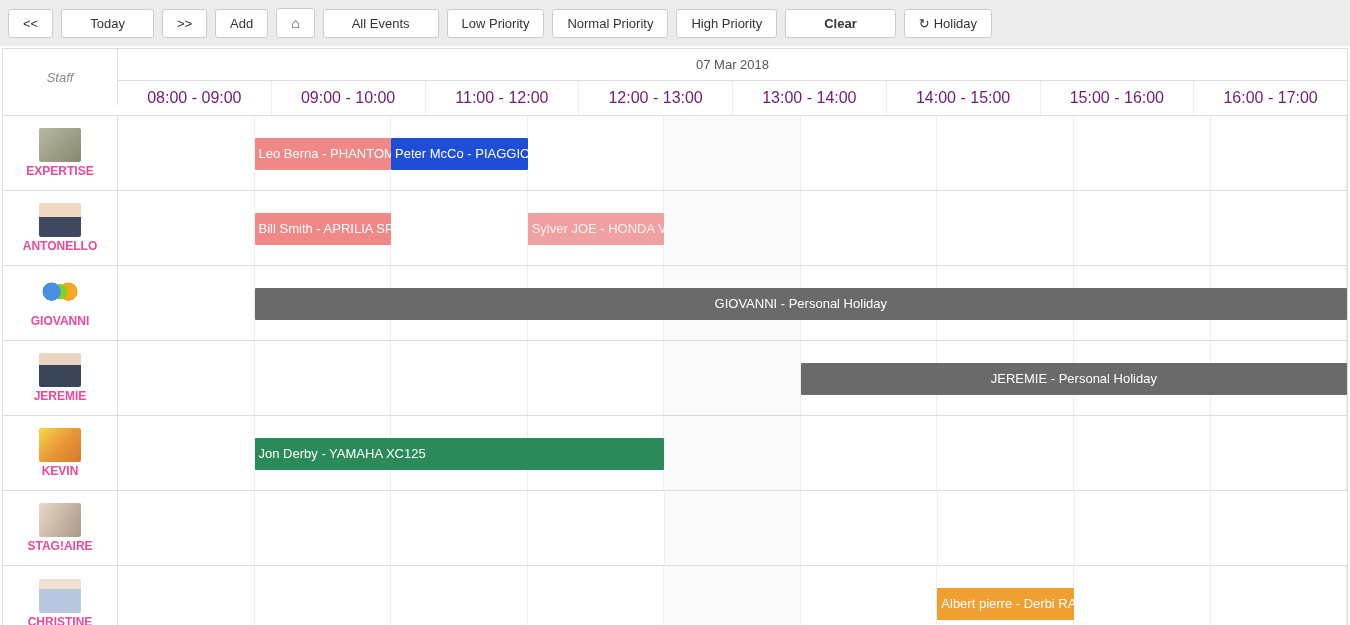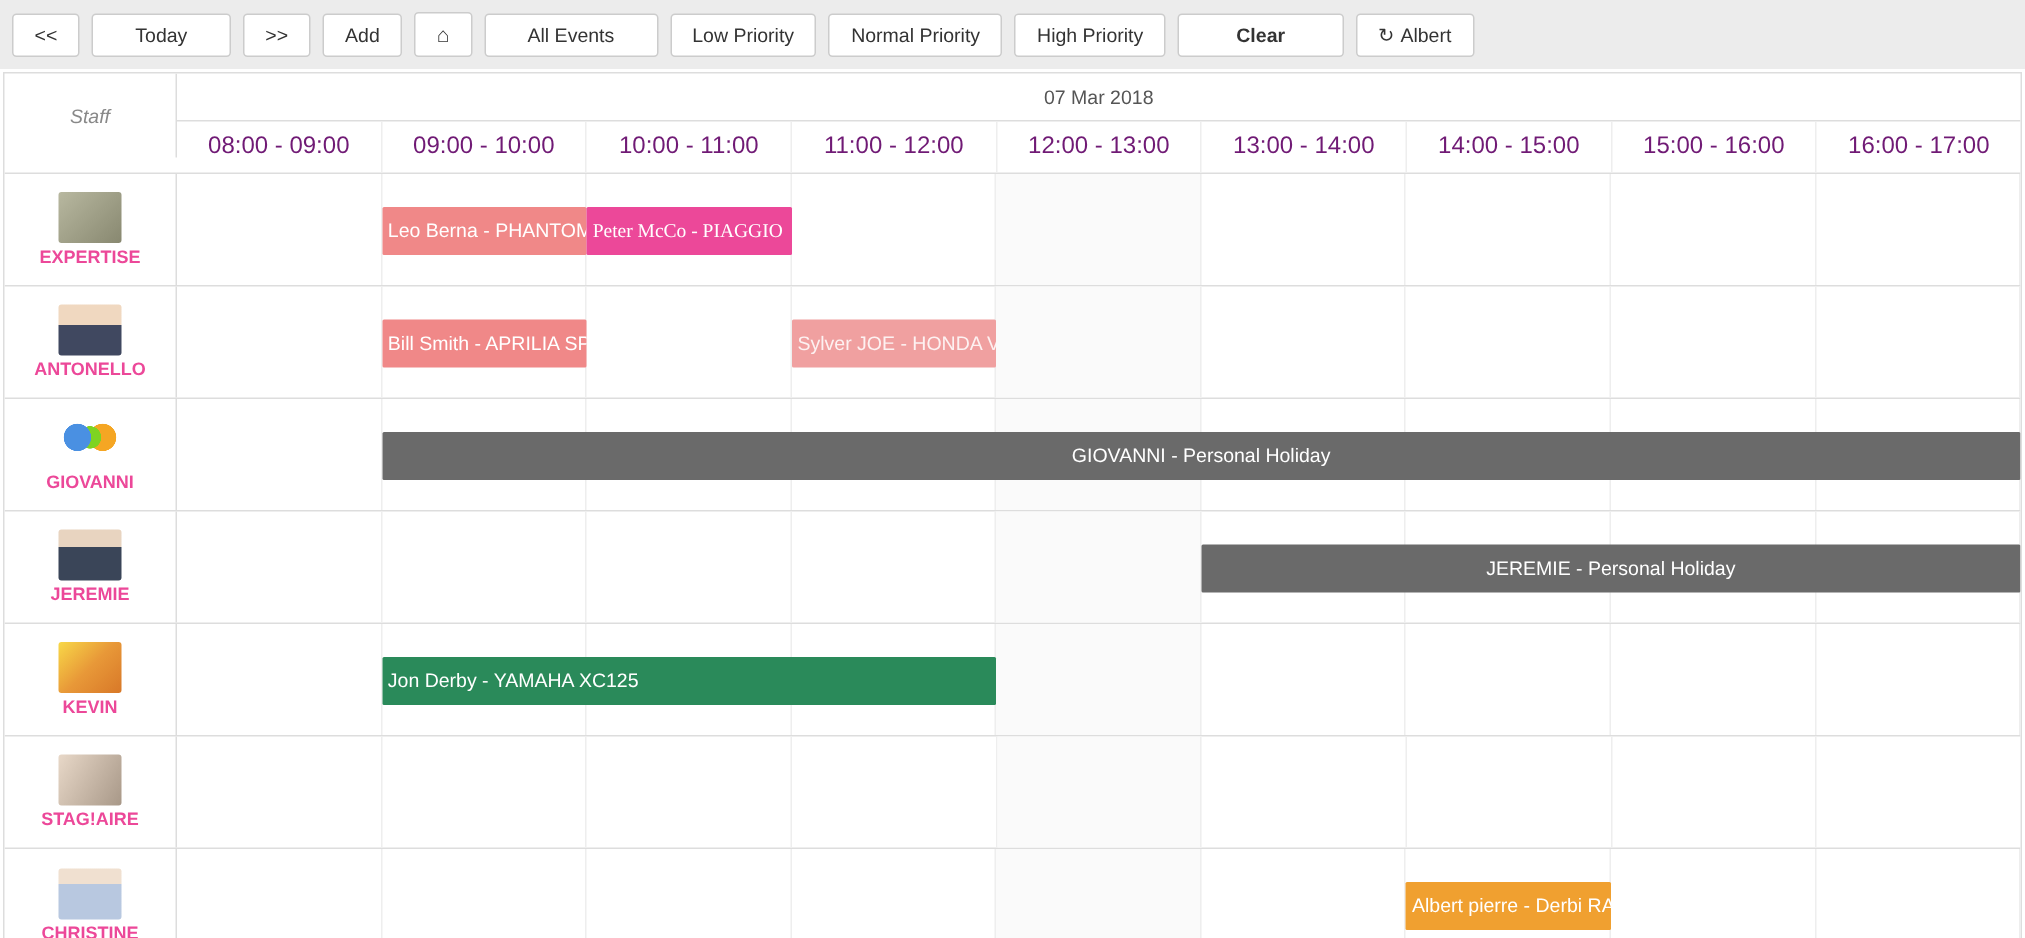--- a/index.html
+++ b/index.html
@@ -123,21 +123,21 @@
       line-height: 32px;
       color: #fff;
       font-size: 13px;
       padding: 0 4px;
       overflow: hidden;
       white-space: nowrap;
       cursor: pointer;
       border-radius: 1px;
     }
     .event.pink { background: #f08888; }
-    .event.green { background: #ec4899; font-family: Liberation Serif, serif; }
+    .event.green { background: #1d4ed8; }
     .event.pinklight { background: #f0a0a0; color: rgba(255,255,255,0.85); }
     .event.grey { background: #6a6a6a; text-align: center; }
     .event.teal { background: #2a8a5a; text-align: left; }
     .event.orange { background: #f0a030; }
   </style>
 </head>
 <body>
 
 <div class="toolbar">
   <button class="btn">&lt;&lt;</button>
@@ -147,33 +147,32 @@
   <button class="btn">
       <span class="icon-home"></span>
     </button>
   <button class="btn wide">All Events</button>
   <button class="btn">Low Priority</button>
   <button class="btn">Normal Priority</button>
   <button class="btn">High Priority</button>
   <button class="btn xwide">Clear</button>
   <button class="btn">
       <span class="icon-refresh"></span>
-      <span>Albert</span>
+      <span>Holiday</span>
     </button>
 </div>
 
 <div class="scheduler">
   <div class="header-row">
     <div class="staff-col" style="height:56px;font-style:italic;" rowspan="2">Staff</div>
     <div style="flex:1; display:flex; flex-direction:column;">
       <div class="date-header" style="border-bottom:1px solid #ddd;">07 Mar 2018</div>
       <div class="time-cells" id="time-cells">
           <div class="time-cell">08:00 - 09:00</div>
           <div class="time-cell">09:00 - 10:00</div>
-          <div class="time-cell">10:00 - 11:00</div>
           <div class="time-cell">11:00 - 12:00</div>
           <div class="time-cell">12:00 - 13:00</div>
           <div class="time-cell">13:00 - 14:00</div>
           <div class="time-cell">14:00 - 15:00</div>
           <div class="time-cell">15:00 - 16:00</div>
           <div class="time-cell">16:00 - 17:00</div>
         </div>
     </div>
   </div>
   <div id="scheduler-body">

